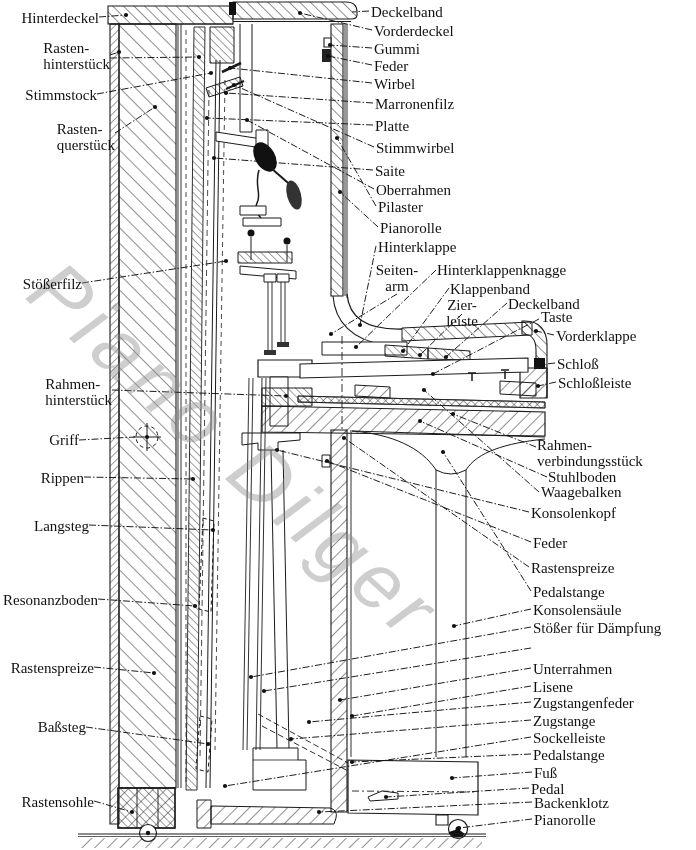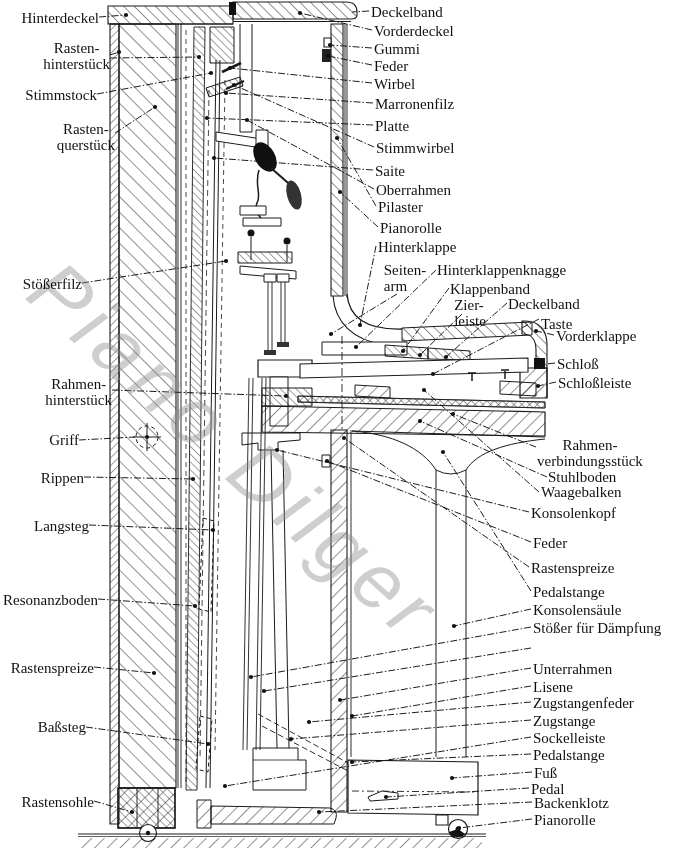--- a/index.html
+++ b/index.html
@@ -1,22 +1,22 @@
 <!DOCTYPE html>
 <html><head>
 <meta charset="utf-8">
 <style>
   html,body{margin:0;padding:0;background:#fff;}
   #stage{position:relative;width:696px;height:850px;background:#fff;overflow:hidden;
          font-family:"Liberation Serif",serif;}
   #drawing{position:absolute;left:0;top:0;}
   .lbl{position:absolute;font:15px/1.08 "Liberation Serif",serif;color:#111;
-       white-space:pre-line;z-index:3;text-align:center;}
+       white-space:pre-line;z-index:3;}
   .ra{transform:translateX(-100%);}
-  .ce{transform:translateX(-50%);text-align:left;margin-left:8px;}
+  .ce{transform:translateX(-50%);text-align:center;}
   #watermark{position:absolute;left:72px;top:243px;transform:rotate(42deg);
      transform-origin:0 0;font:italic 80px "Liberation Sans",sans-serif;
      letter-spacing:7px;color:#8d8d8d;opacity:.42;z-index:2;pointer-events:none;}
   svg line,svg path,svg polygon,svg rect,svg ellipse,svg circle{vector-effect:non-scaling-stroke;}
 </style>
 </head>
 <body>
 
 <div id="stage">
 
@@ -351,21 +351,21 @@
 <div class="lbl" style="left:378px;top:199px">Pilaster</div>
 <div class="lbl" style="left:380px;top:220px">Pianorolle</div>
 <div class="lbl" style="left:378px;top:239px">Hinterklappe</div>
 <div class="lbl ce" style="left:397px;top:262px">Seiten-
 arm</div>
 <div class="lbl" style="left:437px;top:262px">Hinterklappenknagge</div>
 <div class="lbl" style="left:450px;top:281px">Klappenband</div>
 <div class="lbl ce" style="left:462px;top:297px">Zier-
 leiste</div>
 <div class="lbl" style="left:508px;top:296px">Deckelband</div>
-<div class="lbl" style="left:541px;top:316px">Taste</div>
+<div class="lbl" style="left:541px;top:309px">Taste</div>
 <div class="lbl" style="left:556px;top:328px">Vorderklappe</div>
 <div class="lbl" style="left:557px;top:356px">Schloß</div>
 <div class="lbl" style="left:558px;top:375px">Schloßleiste</div>
 <div class="lbl" style="left:537px;top:437px">Rahmen-
 verbindungsstück</div>
 <div class="lbl" style="left:548px;top:469px">Stuhlboden</div>
 <div class="lbl" style="left:541px;top:484px">Waagebalken</div>
 <div class="lbl" style="left:531px;top:505px">Konsolenkopf</div>
 <div class="lbl" style="left:533px;top:535px">Feder</div>
 <div class="lbl" style="left:531px;top:560px">Rastenspreize</div>

